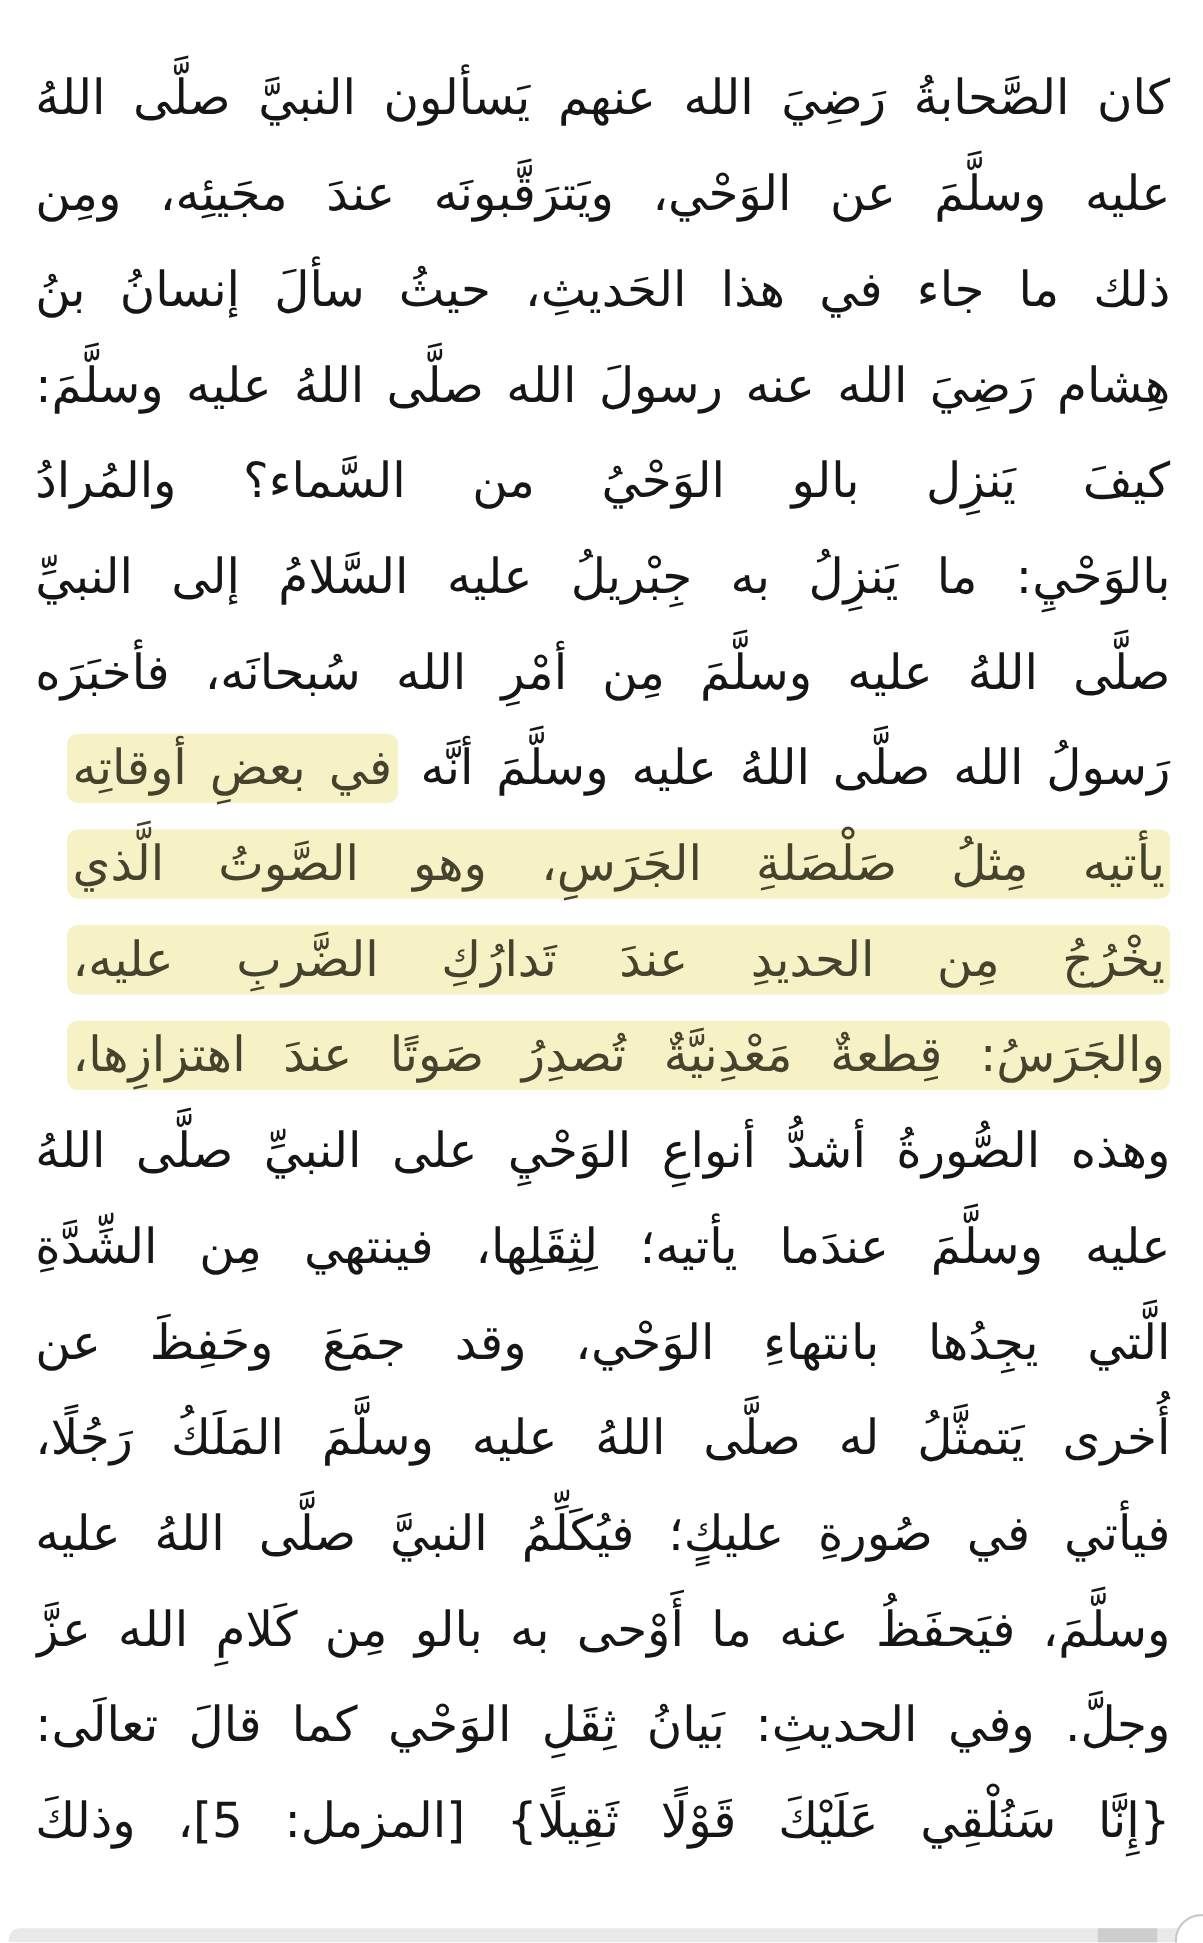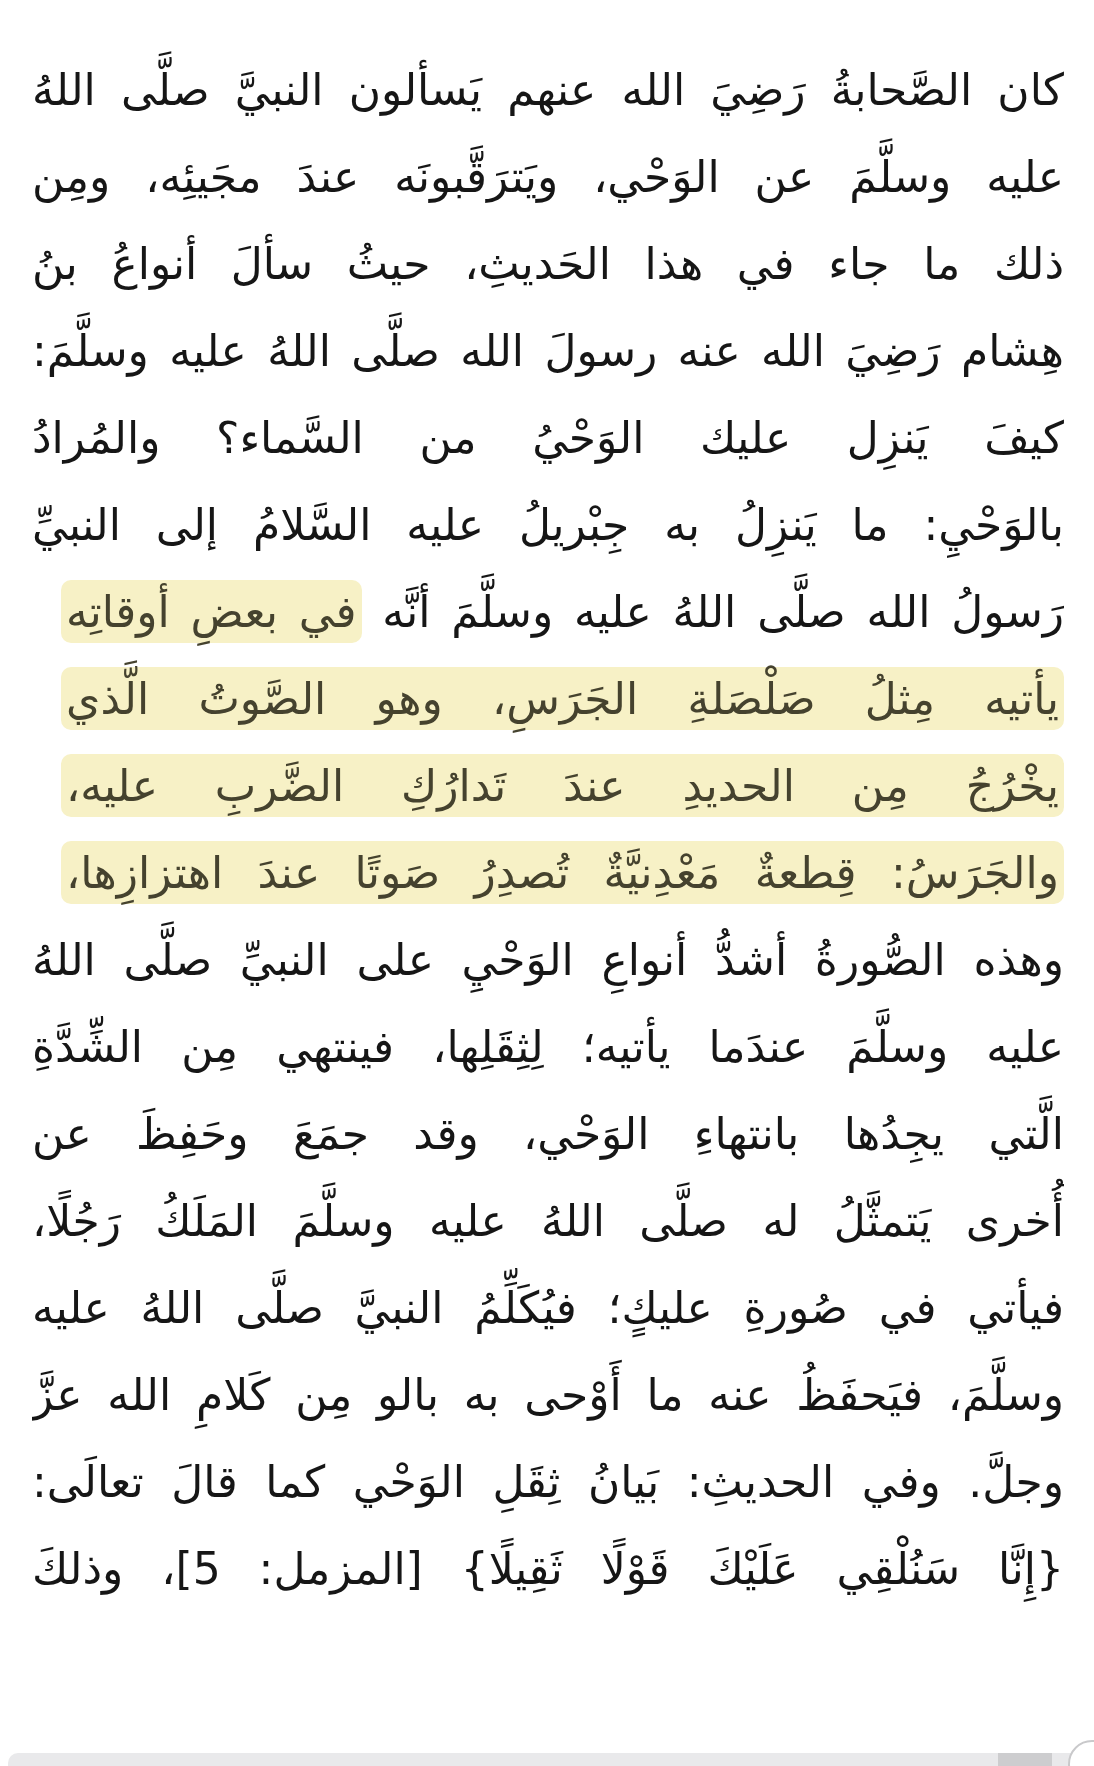--- a/index.html
+++ b/index.html
@@ -63,24 +63,25 @@
     z-index:7;
   }
 </style>
 </head>
 <body>
 
 <div class="page">
   <div class="text-column">
       <div class="line"><span class="plain">كان الصَّحابةُ رَضِيَ الله عنهم يَسألون النبيَّ صلَّى اللهُ</span></div>
       <div class="line"><span class="plain">عليه وسلَّمَ عن الوَحْي، ويَترَقَّبونَه عندَ مجَيئِه، ومِن</span></div>
-      <div class="line"><span class="plain">ذلك ما جاء في هذا الحَديثِ، حيثُ سألَ أنواعُ بنُ</span></div>
+      <div class="line"><span class="plain">ذلك ما جاء في هذا الحَديثِ، حيثُ سألَ إنسانُ بنُ</span></div>
       <div class="line"><span class="plain">هِشام رَضِيَ الله عنه رسولَ الله صلَّى اللهُ عليه وسلَّمَ:</span></div>
-      <div class="line"><span class="plain">كيفَ يَنزِل عليك الوَحْيُ من السَّماء؟ والمُرادُ</span></div>
+      <div class="line"><span class="plain">كيفَ يَنزِل بالو الوَحْيُ من السَّماء؟ والمُرادُ</span></div>
       <div class="line"><span class="plain">بالوَحْيِ: ما يَنزِلُ به جِبْريلُ عليه السَّلامُ إلى النبيِّ</span></div>
+      <div class="line"><span class="plain">صلَّى اللهُ عليه وسلَّمَ مِن أمْرِ الله سُبحانَه، فأخبَرَه</span></div>
       <div class="line"><span class="plain">رَسولُ الله صلَّى اللهُ عليه وسلَّمَ أنَّه</span> <span class="hl">في بعضِ أوقاتِه</span></div>
       <div class="line"><span class="hl">يأتيه مِثلُ صَلْصَلةِ الجَرَسِ، وهو الصَّوتُ الَّذي</span></div>
       <div class="line"><span class="hl">يخْرُجُ مِن الحديدِ عندَ تَدارُكِ الضَّربِ عليه،</span></div>
       <div class="line"><span class="hl">والجَرَسُ: قِطعةٌ مَعْدِنيَّةٌ تُصدِرُ صَوتًا عندَ اهتزازِها،</span></div>
       <div class="line"><span class="plain">وهذه الصُّورةُ أشدُّ أنواعِ الوَحْيِ على النبيِّ صلَّى اللهُ</span></div>
       <div class="line"><span class="plain">عليه وسلَّمَ عندَما يأتيه؛ لِثِقَلِها، فينتهي مِن الشِّدَّةِ</span></div>
       <div class="line"><span class="plain">الَّتي يجِدُها بانتهاءِ الوَحْي، وقد جمَعَ وحَفِظَ عن</span></div>
       <div class="line"><span class="plain">أُخرى يَتمثَّلُ له صلَّى اللهُ عليه وسلَّمَ المَلَكُ رَجُلًا،</span></div>
       <div class="line"><span class="plain">فيأتي في صُورةِ عليكٍ؛ فيُكَلِّمُ النبيَّ صلَّى اللهُ عليه</span></div>
       <div class="line"><span class="plain">وسلَّمَ، فيَحفَظُ عنه ما أَوْحى به بالو مِن كَلامِ الله عزَّ</span></div>

